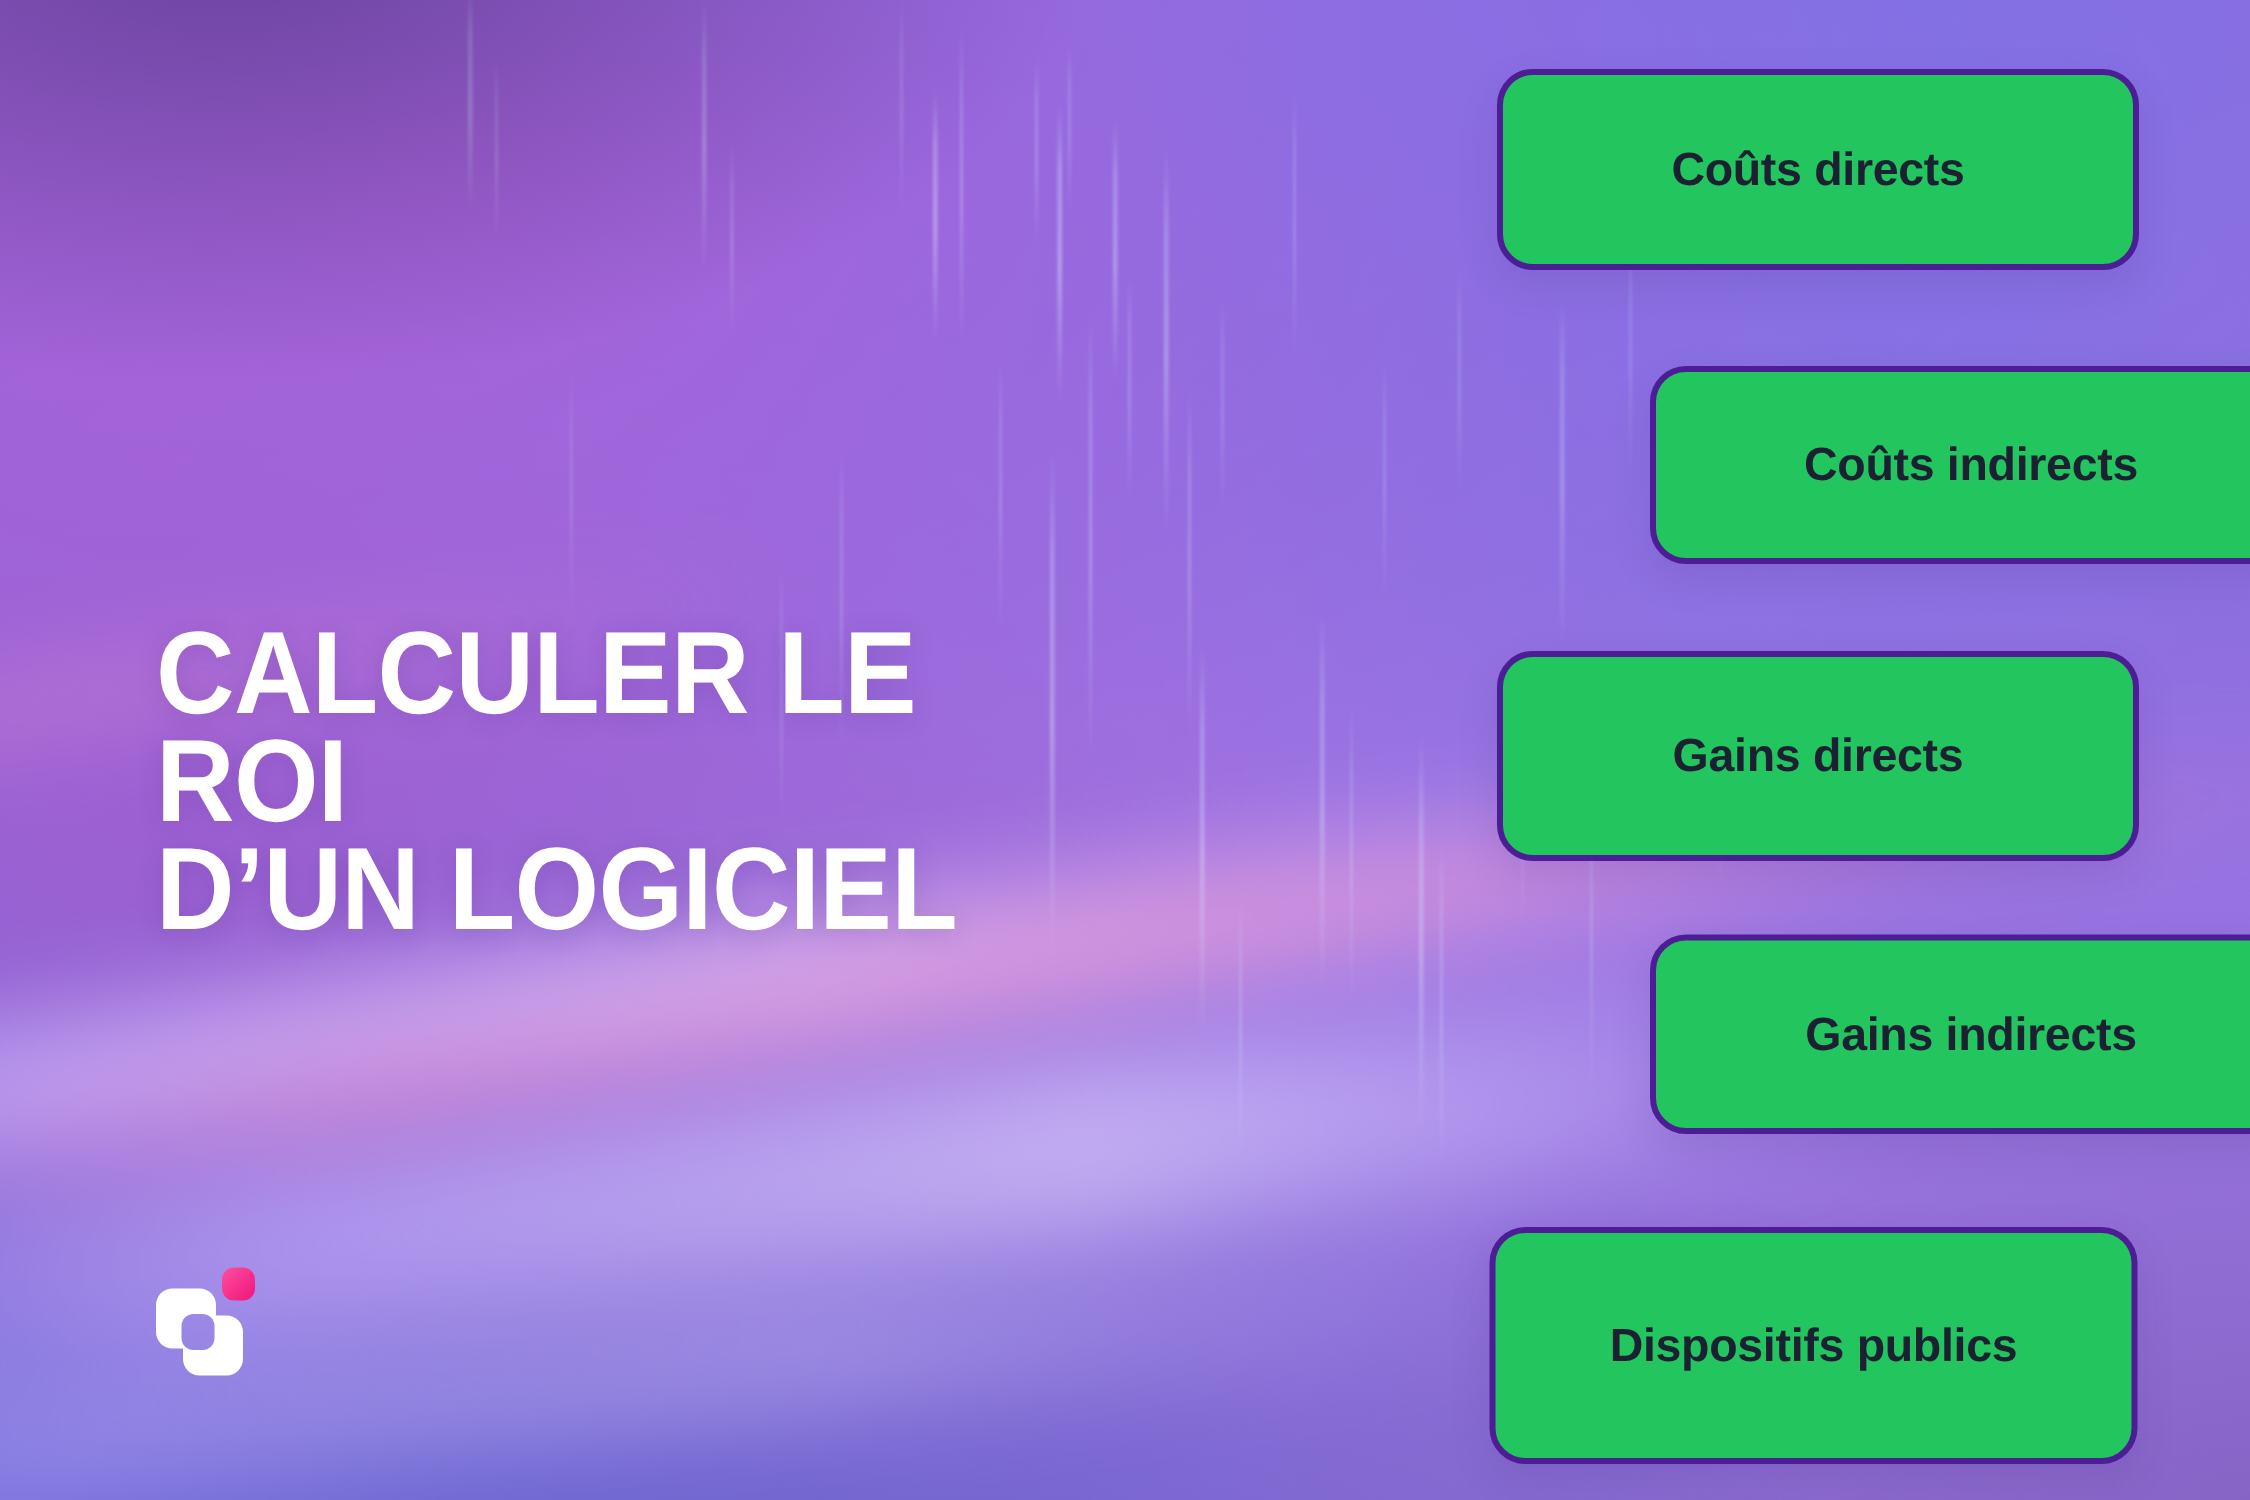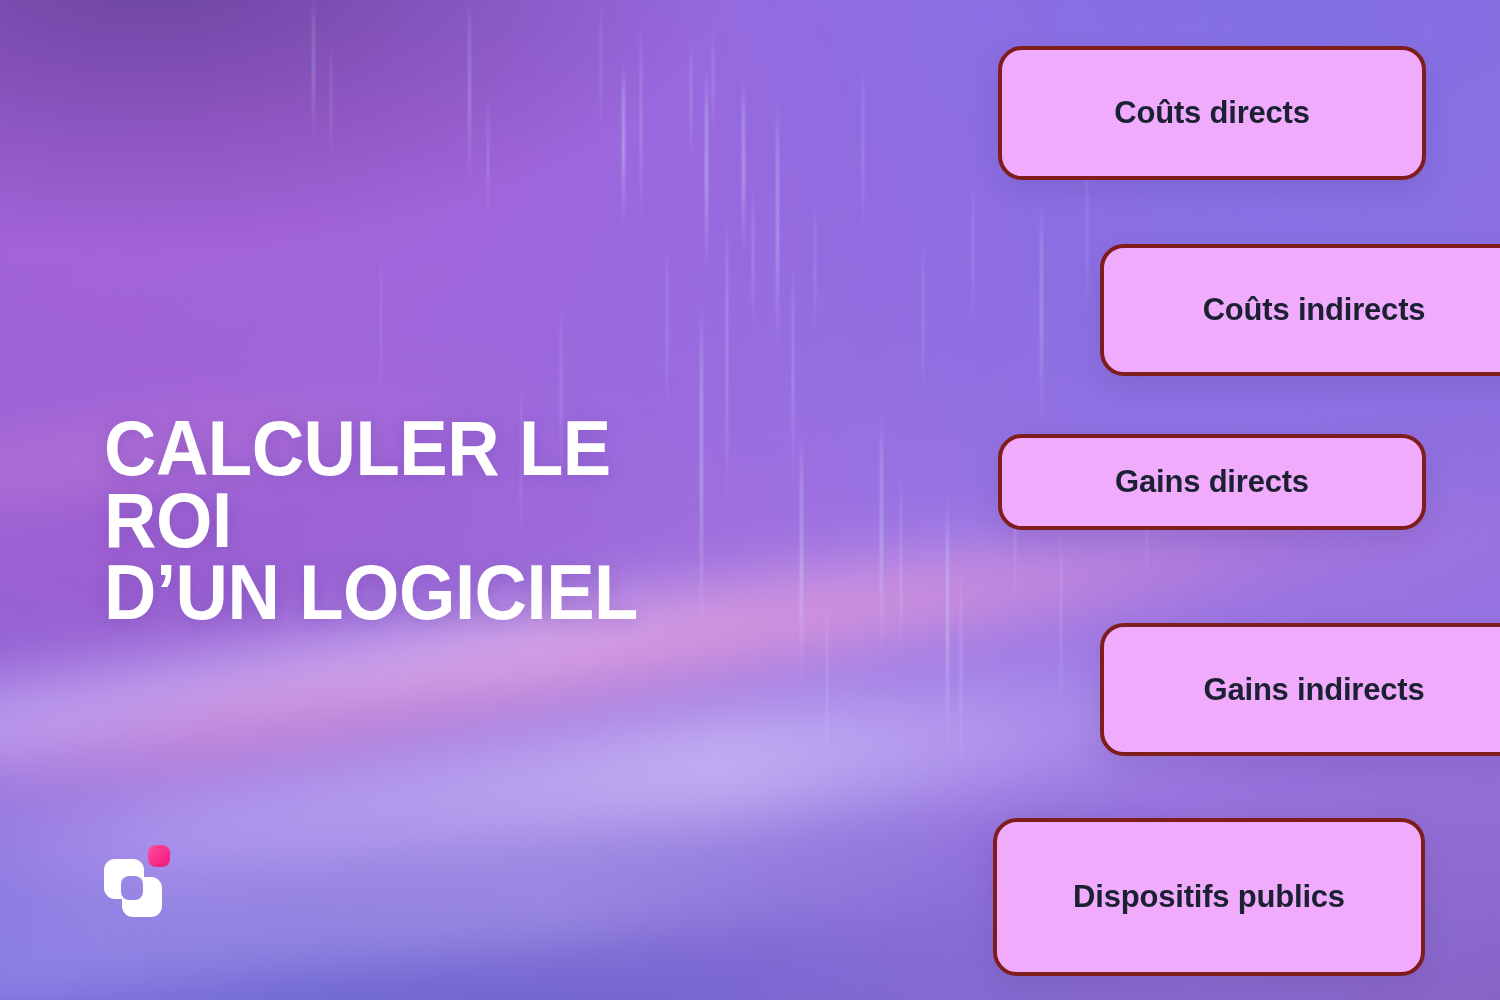--- a/index.html
+++ b/index.html
@@ -95,38 +95,38 @@
   
   .logo { position:absolute; left:104px; top:843px; width:74px; height:76px; }
   .logo svg { display:block; width:100%; height:100%; }
 
   
   .cards { position:absolute; left:0; top:0; width:1500px; height:1000px; }
 
   .card {
     position:absolute;
     display:flex; align-items:center; justify-content:center;
-    background:#f0abfc;
-    border:4px solid #7f1d1d;
+    background:#22c55e;
+    border:4px solid #4c1d95;
     border-radius:24px;
     box-shadow:0 10px 26px rgba(58,36,110,.13);
   }
   .card-label {
     font-family:"Liberation Sans", sans-serif;
     font-weight:700;
     font-size:31px;
     letter-spacing:-0.2px;
     color:#1b2132;
     white-space:nowrap;
   }
 
   
   .card.c0 { left:998px;  top:46px;  width:428px; height:134px; }
   .card.c1 { left:1100px; top:244px; width:428px; height:132px; }
-  .card.c2 { left:998px;  top:434px; width:428px; height:96px; }
+  .card.c2 { left:998px;  top:434px; width:428px; height:140px; }
   .card.c3 { left:1100px; top:623px; width:428px; height:133px; }
   .card.c4 { left:993px;  top:818px; width:432px; height:158px; }
 </style>
 </head>
 <body>
 
 <div class="stage">
 
   <div class="bg-base"></div>
 

